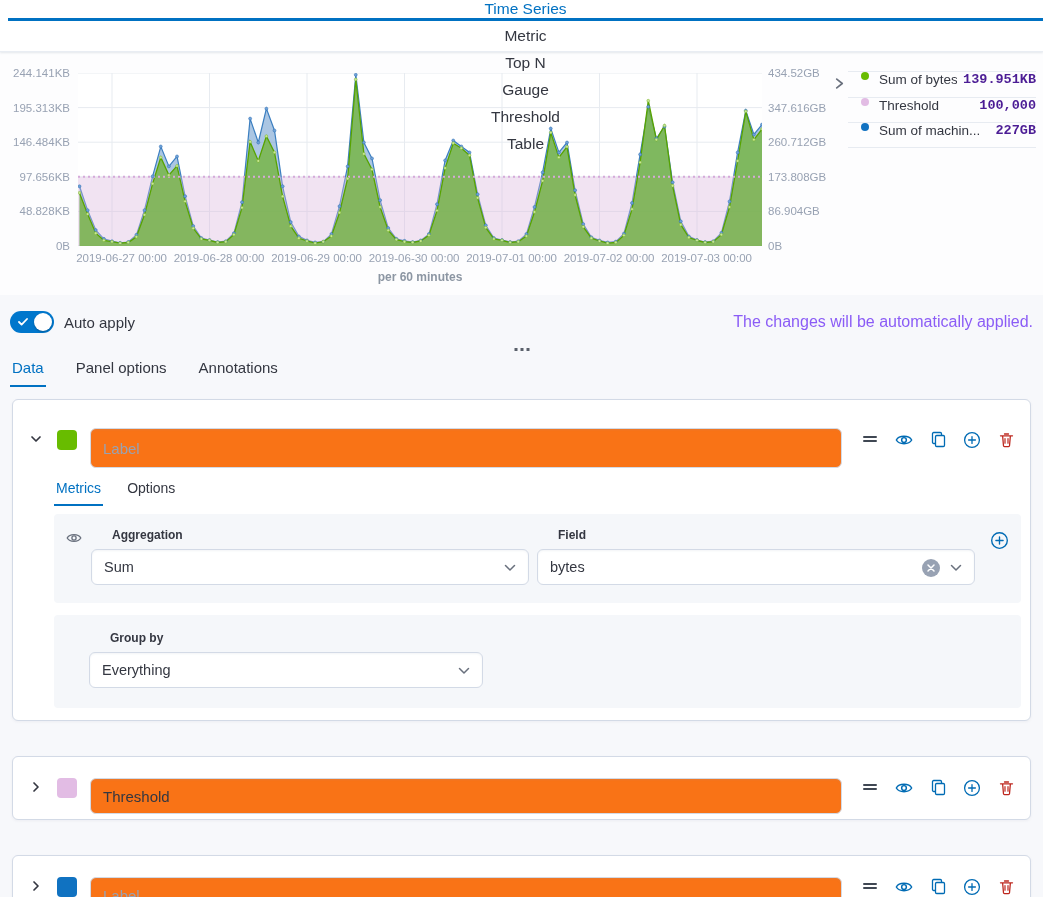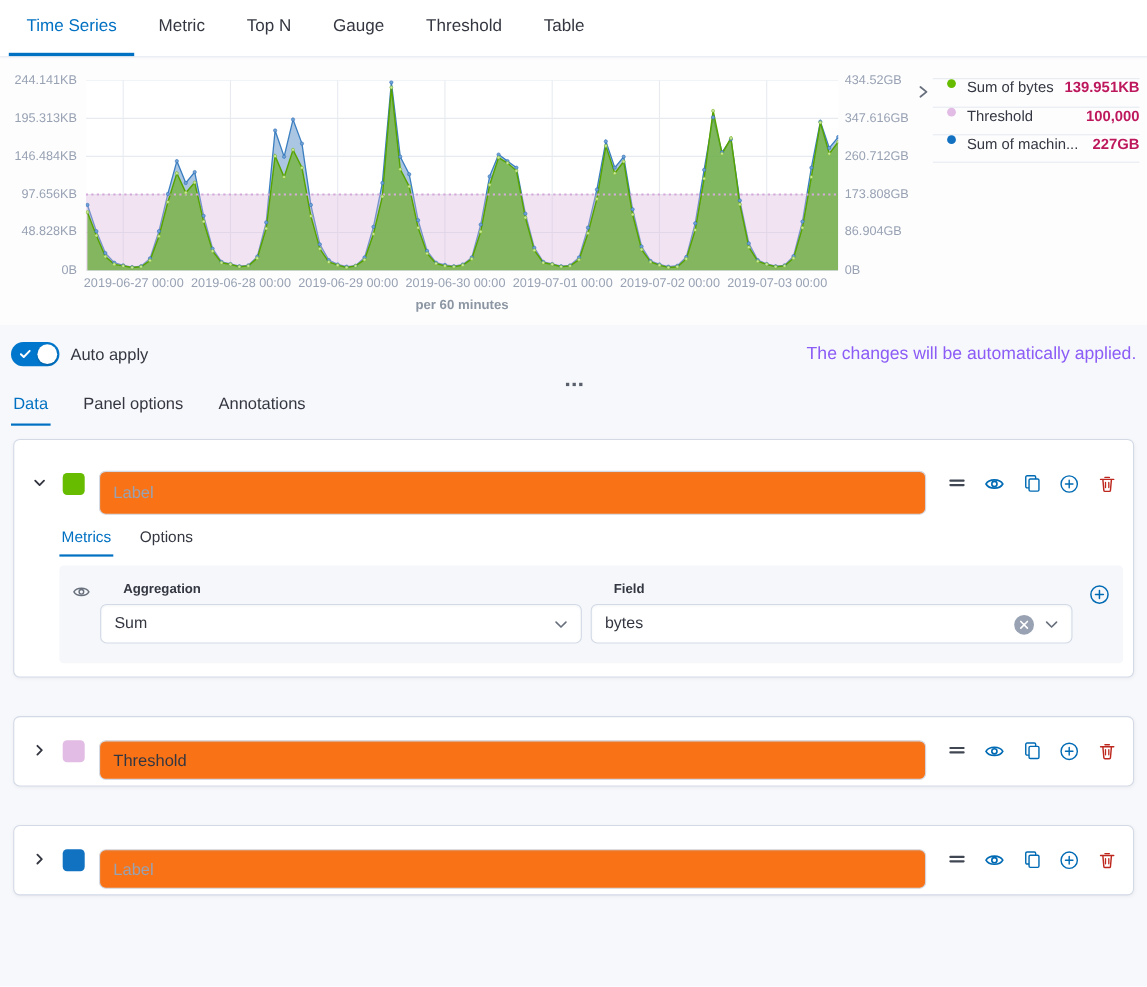--- a/index.html
+++ b/index.html
@@ -2,21 +2,21 @@
 <html><head>
 <meta charset="utf-8">
 <style>
   * { margin:0; padding:0; box-sizing:border-box; }
   html,body { width:1043px; height:897px; overflow:hidden; background:#fff;
     font-family:"Liberation Sans", sans-serif; color:#343741; }
 
   
   .top-tabs { height:52px; background:#fff; display:flex; align-items:stretch;
     padding-left:8px; gap:6px; border-bottom:1px solid #e9edf3;
-    box-shadow:0 1px 2px rgba(152,162,179,.25); position:relative; z-index:5; }
+    box-shadow:0 1px 2px rgba(152,162,179,.25); position:relative; z-index:5;flex-direction:column; }
   .ttab { background:none; border:none; cursor:pointer; font-family:inherit;
     font-size:15.5px; font-weight:500; color:#343741; padding:0 16px;
     border-bottom:3px solid transparent; }
   .ttab.active { color:#0071c2; border-bottom-color:#0071c2; }
 
   
   .chart-region { position:relative; height:243px; background:#fdfdfe; }
   .plot { position:absolute; left:78px; top:21px; width:684px; height:173px; background:#fff; }
   .plot svg { display:block; width:100%; height:100%; }
   .ytick { position:absolute; font-size:11.5px; color:#98a2b3; line-height:12px; }
@@ -27,21 +27,21 @@
   .chart-caption { position:absolute; top:218px; left:420px; transform:translateX(-50%);
     font-size:12px; font-weight:700; color:#8c96a3; }
   .legend-collapse { position:absolute; left:831px; top:24px; width:16px; height:16px;
     background:none; border:none; cursor:pointer; }
   .legend { position:absolute; left:848px; top:19px; width:188px; }
   .legend-row { display:flex; align-items:flex-start; height:25.5px; border-top:1px solid #e7ebf1;
     cursor:pointer; }
   .legend-row:last-child { border-bottom:1px solid #e7ebf1; }
   .ldot { width:8px; height:8px; border-radius:50%; margin:0 10px 0 13px; flex:none; }
   .lname { font-size:13.5px; color:#343741; white-space:nowrap; overflow:hidden; flex:1; }
-  .lval { font-size:13.5px; font-weight:700; color:#be185d; margin-left:6px; white-space:nowrap; }
+  .lval { font-size:13.5px; font-weight:700; color:#4c1d95; margin-left:6px; white-space:nowrap;font-family:Liberation Mono, monospace; }
 
   
   .lower { background:#f7f8fb; height:602px; }
   .apply-bar { position:relative; height:54px; display:flex; align-items:center; padding:0 10px; }
   .switch { position:relative; width:44px; height:22px; border-radius:11px; background:#0077cc;
     border:none; cursor:pointer; flex:none; }
   .switch .knob { position:absolute; top:2px; right:2px; width:18px; height:18px; border-radius:50%;
     background:#fff; box-shadow:0 1px 2px rgba(0,0,0,.25); }
   .switch svg { position:absolute; left:8px; top:7px; }
   .apply-label { font-size:15px; margin-left:10px; }
@@ -460,20 +460,29 @@
             <button class="ibtn">
               <svg width="19" height="19" viewBox="0 0 18 18">
                 <circle cx="9" cy="9" r="7.4" fill="none" stroke="#006bb4" stroke-width="1.3"></circle>
                 <path d="M9 5.6v6.8M5.6 9h6.8" stroke="#006bb4" stroke-width="1.3" stroke-linecap="round"></path>
               </svg>
             </button>
           </div>
         </div>
       </div>
 
+      <div class="gray-panel second">
+        <div class="flabel">Group by</div>
+        <div class="select gb-select">
+          <span>Everything</span>
+          <svg class="chev" width="12" height="8" viewBox="0 0 12 8">
+            <polyline points="1.5,1.5 6,6 10.5,1.5" fill="none" stroke="#69707d" stroke-width="1.5" stroke-linecap="round" stroke-linejoin="round"></polyline>
+          </svg>
+        </div>
+      </div>
       <div class="card-body-pad"></div>
     </div>
 
     <div class="card collapsed">
       <div class="card-head">
         <button class="acc-btn">
           <svg width="16" height="16" viewBox="0 0 16 16">
             <polyline points="6,4 10,8 6,12" fill="none" stroke="#343741" stroke-width="1.7" stroke-linecap="round" stroke-linejoin="round"></polyline>
           </svg>
         </button>

